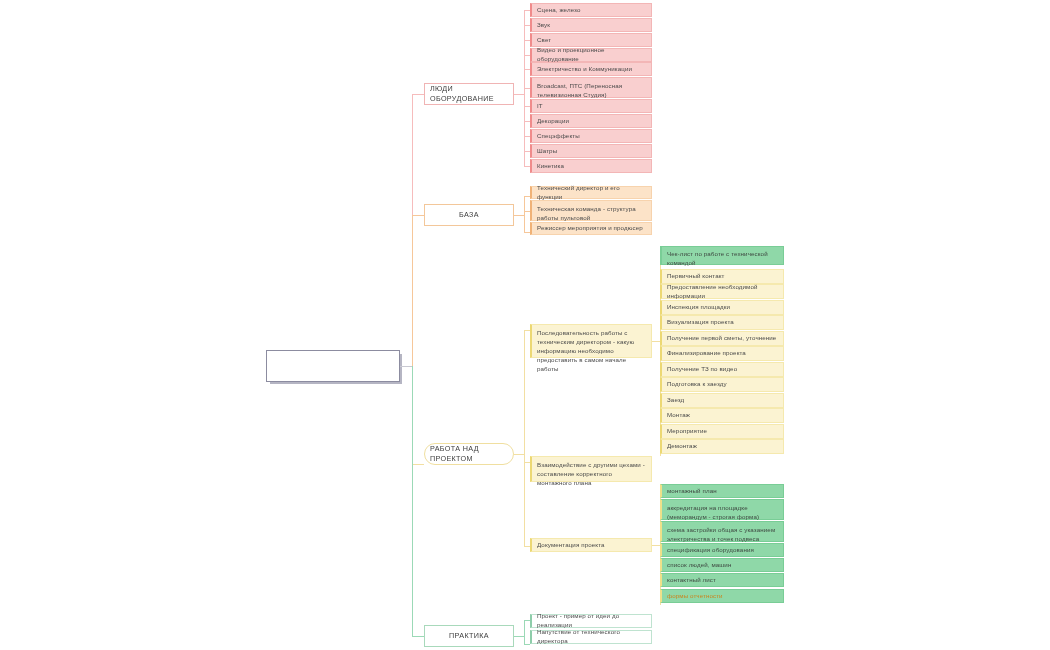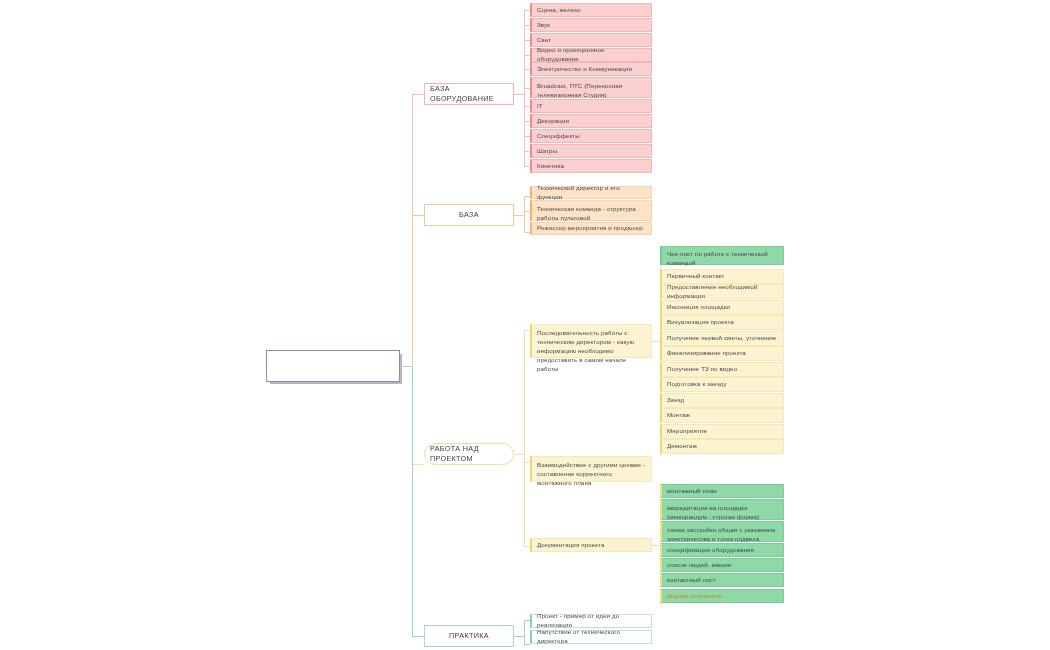--- a/index.html
+++ b/index.html
@@ -77,21 +77,21 @@
 <div class="canvas">
 
   <div class="node root"></div>
 
   <div class="ln h grayc" style="left:400px;top:366px;width:12px;"></div>
 
   <div class="ln v pinkc" style="left:412px;top:94px;height:272px;"></div>
   <div class="ln h pinkc" style="left:412px;top:94px;width:12px;"></div>
 
   <div class="node branch pink" style="left:424px;top:83px;width:90px;">
-    <span>БАЗА ОБОРУДОВАНИЕ</span>
+    <span>ЛЮДИ ОБОРУДОВАНИЕ</span>
   </div>
 
   <div class="ln h pinkc" style="left:514px;top:94px;width:10px;"></div>
   <div class="ln v pinkc" style="left:524px;top:10px;height:156px;"></div>
 
   <div class="ln h pinkc" style="left:524px;top:10px;width:6px;"></div>
   <div class="ln h pinkc" style="left:524px;top:25px;width:6px;"></div>
   <div class="ln h pinkc" style="left:524px;top:40px;width:6px;"></div>
   <div class="ln h pinkc" style="left:524px;top:55px;width:6px;"></div>
   <div class="ln h pinkc" style="left:524px;top:69px;width:6px;"></div>

